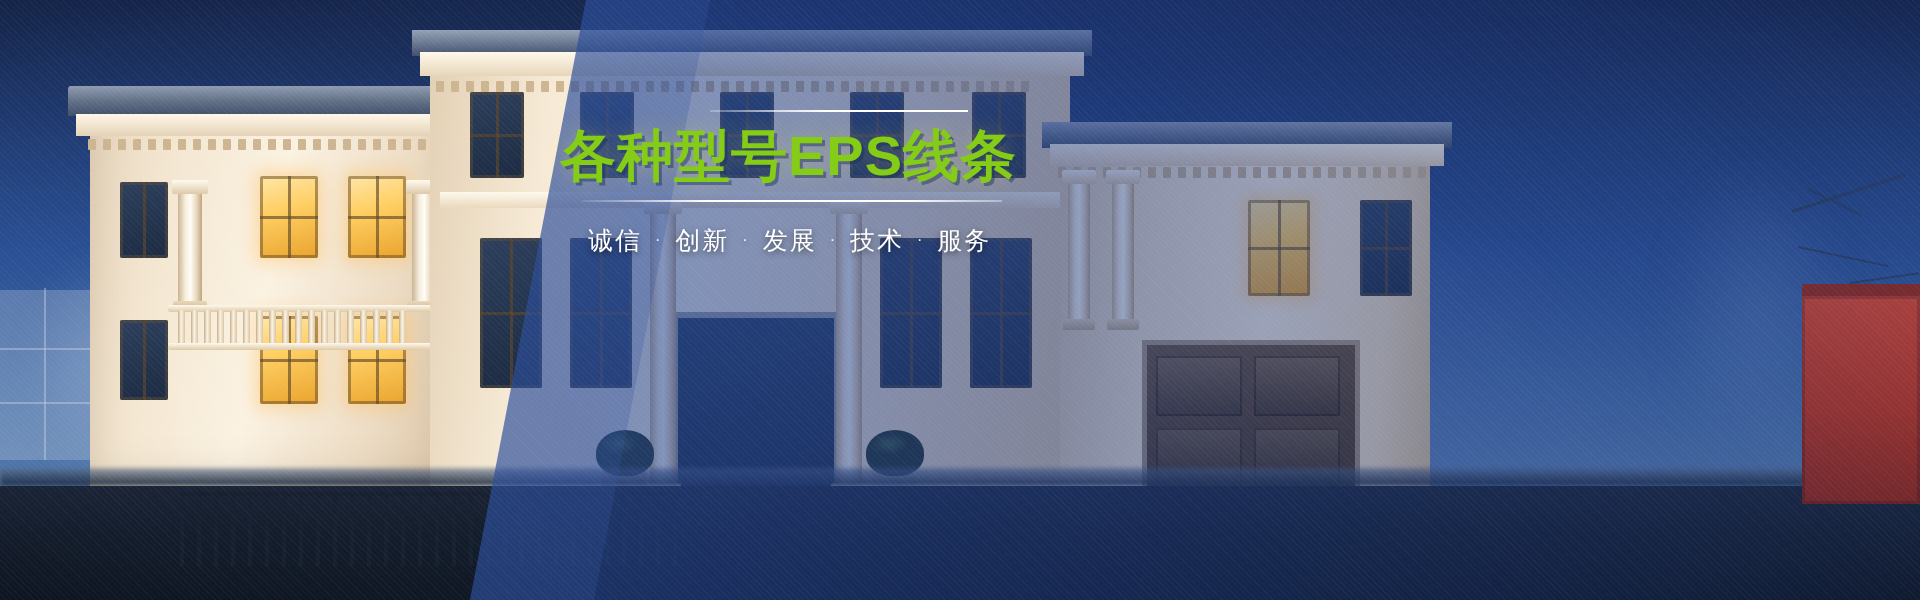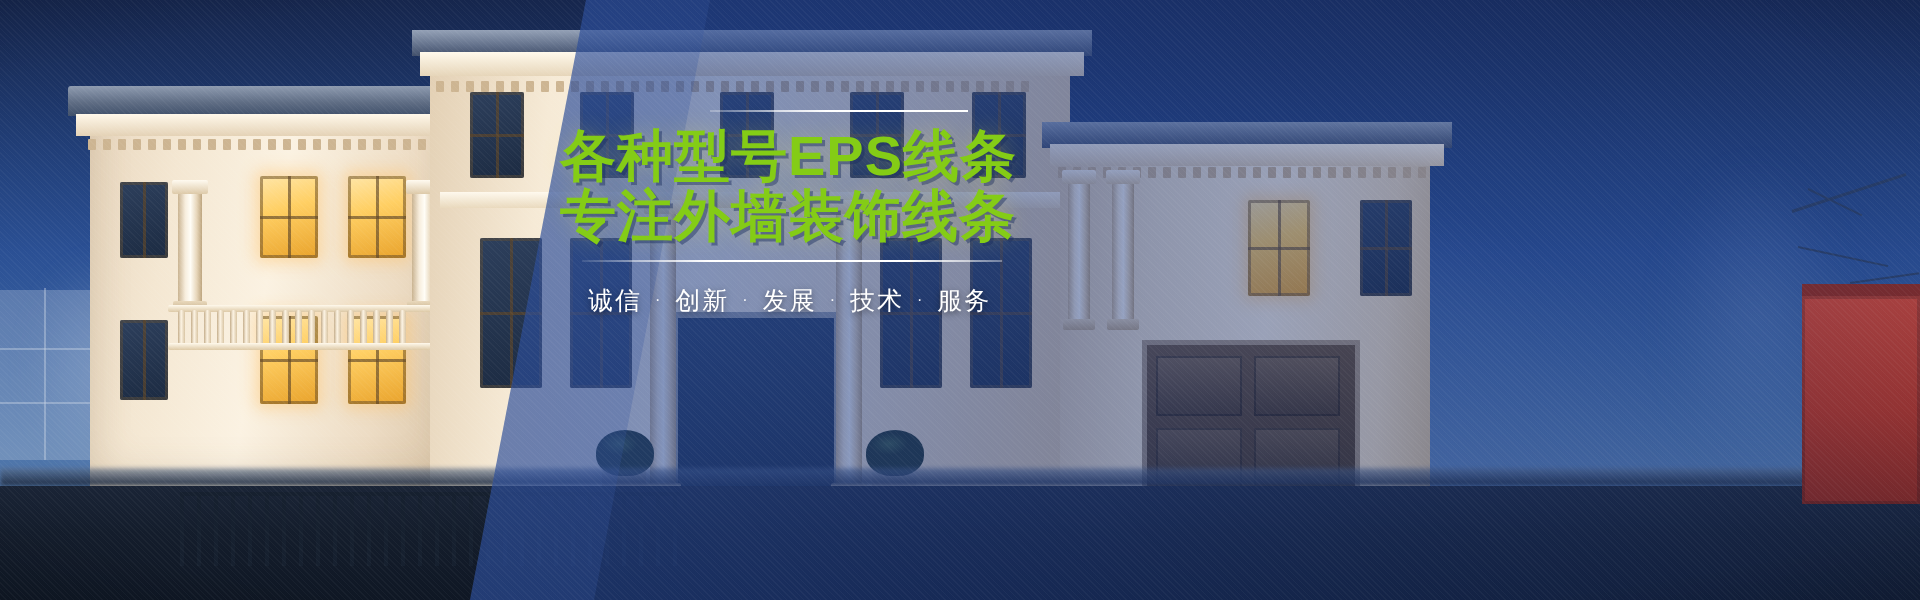--- a/index.html
+++ b/index.html
@@ -565,21 +565,20 @@
 
   <div class="overlay-panel2"></div>
   <div class="overlay-panel"></div>
   <div class="hatch"></div>
   <div class="vignette"></div>
 
   <div class="copy">
     <div class="rule-top"></div>
     <h1 class="h1">
       <span class="ln">各种型号EPS线条</span>
-      <span class="ln">专注外墙装饰线条</span>
     </h1>
     <div class="rule-bot"></div>
     <div class="tagline">
       <span>诚信</span>
       <span class="dot">·</span>
       <span>创新</span>
       <span class="dot">·</span>
       <span>发展</span>
       <span class="dot">·</span>
       <span>技术</span>

